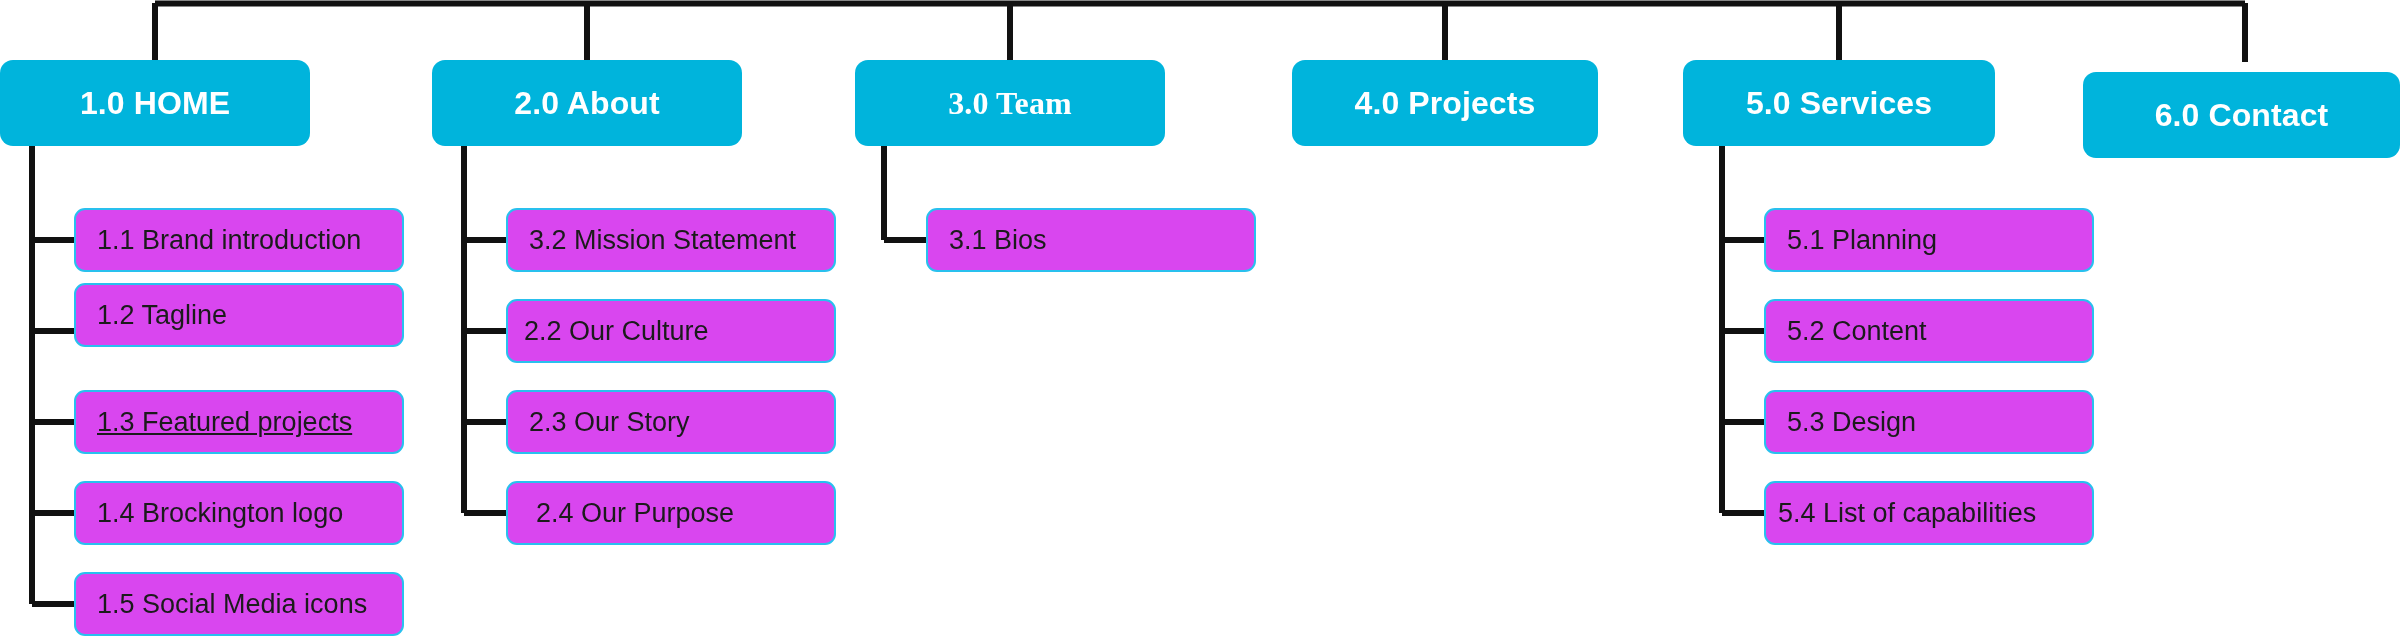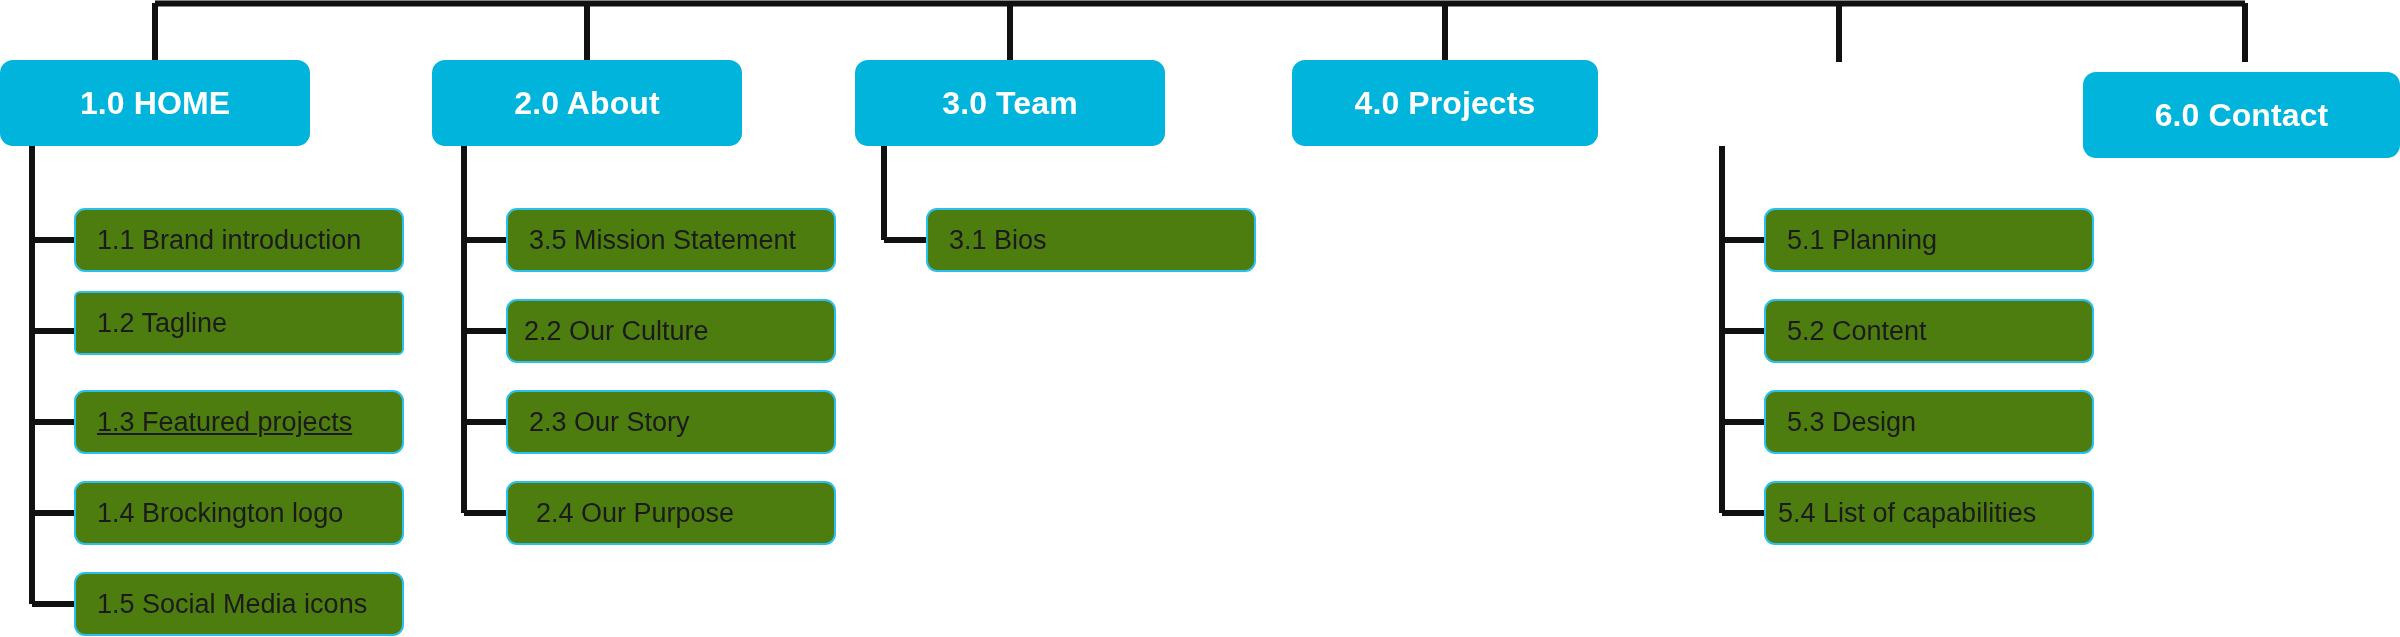--- a/index.html
+++ b/index.html
@@ -31,21 +31,21 @@
     font-weight:700;
     letter-spacing:0.1px;
     box-sizing:border-box;
     white-space:nowrap;
   }
   .node-sub{
     position:absolute;
     height:64px;
     width:330px;
     border-radius:11px;
-    background:#4d7c0f;
+    background:#d946ef;
     border:2.5px solid #29c0ee;
     display:flex;
     align-items:center;
     box-sizing:border-box;
     padding-left:21px;
     color:#1b1b1b;
     font-size:27px;
     font-weight:400;
     white-space:nowrap;
   }
@@ -86,34 +86,35 @@
     <line x1="1722" y1="240" x2="1764" y2="240" stroke="#111111" stroke-width="6"></line>
     <line x1="1722" y1="331" x2="1764" y2="331" stroke="#111111" stroke-width="6"></line>
     <line x1="1722" y1="422" x2="1764" y2="422" stroke="#111111" stroke-width="6"></line>
     <line x1="1722" y1="513" x2="1764" y2="513" stroke="#111111" stroke-width="6"></line>
   </svg>
 
   <div class="node-top" style="left:0px;top:60px;width:310px;">1.0 HOME</div>
 
   <div class="node-top" style="left:432px;top:60px;width:310px;">2.0 About</div>
 
-  <div class="node-top" style="left:855px;top:60px;width:310px;">3.0 Team</div>
+  <div class="node-top" style="left:855px;top:60px;width:310px;font-family:Liberation Serif, serif;">3.0 Team</div>
 
   <div class="node-top" style="left:1292px;top:60px;width:306px;">4.0 Projects</div>
 
+  <div class="node-top" style="left:1683px;top:60px;width:312px;">5.0 Services</div>
 
   <div class="node-top" style="left:2083px;top:72px;width:317px;">6.0 Contact</div>
 
   <div class="node-sub" style="left:74px;top:208px;">1.1 Brand introduction</div>
-  <div class="node-sub" style="left:74px;top:291px;border-radius:6px;">1.2 Tagline</div>
+  <div class="node-sub" style="left:74px;top:283px;">1.2 Tagline</div>
   <div class="node-sub" style="left:74px;top:390px;text-decoration:underline;">1.3 Featured projects</div>
   <div class="node-sub" style="left:74px;top:481px;">1.4 Brockington logo</div>
   <div class="node-sub" style="left:74px;top:572px;">1.5 Social Media icons</div>
 
-  <div class="node-sub" style="left:506px;top:208px;">3.5 Mission Statement</div>
+  <div class="node-sub" style="left:506px;top:208px;">3.2 Mission Statement</div>
   <div class="node-sub" style="left:506px;top:299px;padding-left:16px;">2.2 Our Culture</div>
   <div class="node-sub" style="left:506px;top:390px;">2.3 Our Story</div>
   <div class="node-sub" style="left:506px;top:481px;padding-left:28px;">2.4 Our Purpose</div>
 
   <div class="node-sub" style="left:926px;top:208px;">3.1 Bios</div>
 
   <div class="node-sub" style="left:1764px;top:208px;">5.1 Planning</div>
   <div class="node-sub" style="left:1764px;top:299px;">5.2 Content</div>
   <div class="node-sub" style="left:1764px;top:390px;">5.3 Design</div>
   <div class="node-sub" style="left:1764px;top:481px;padding-left:12px;">5.4 List of capabilities</div>

